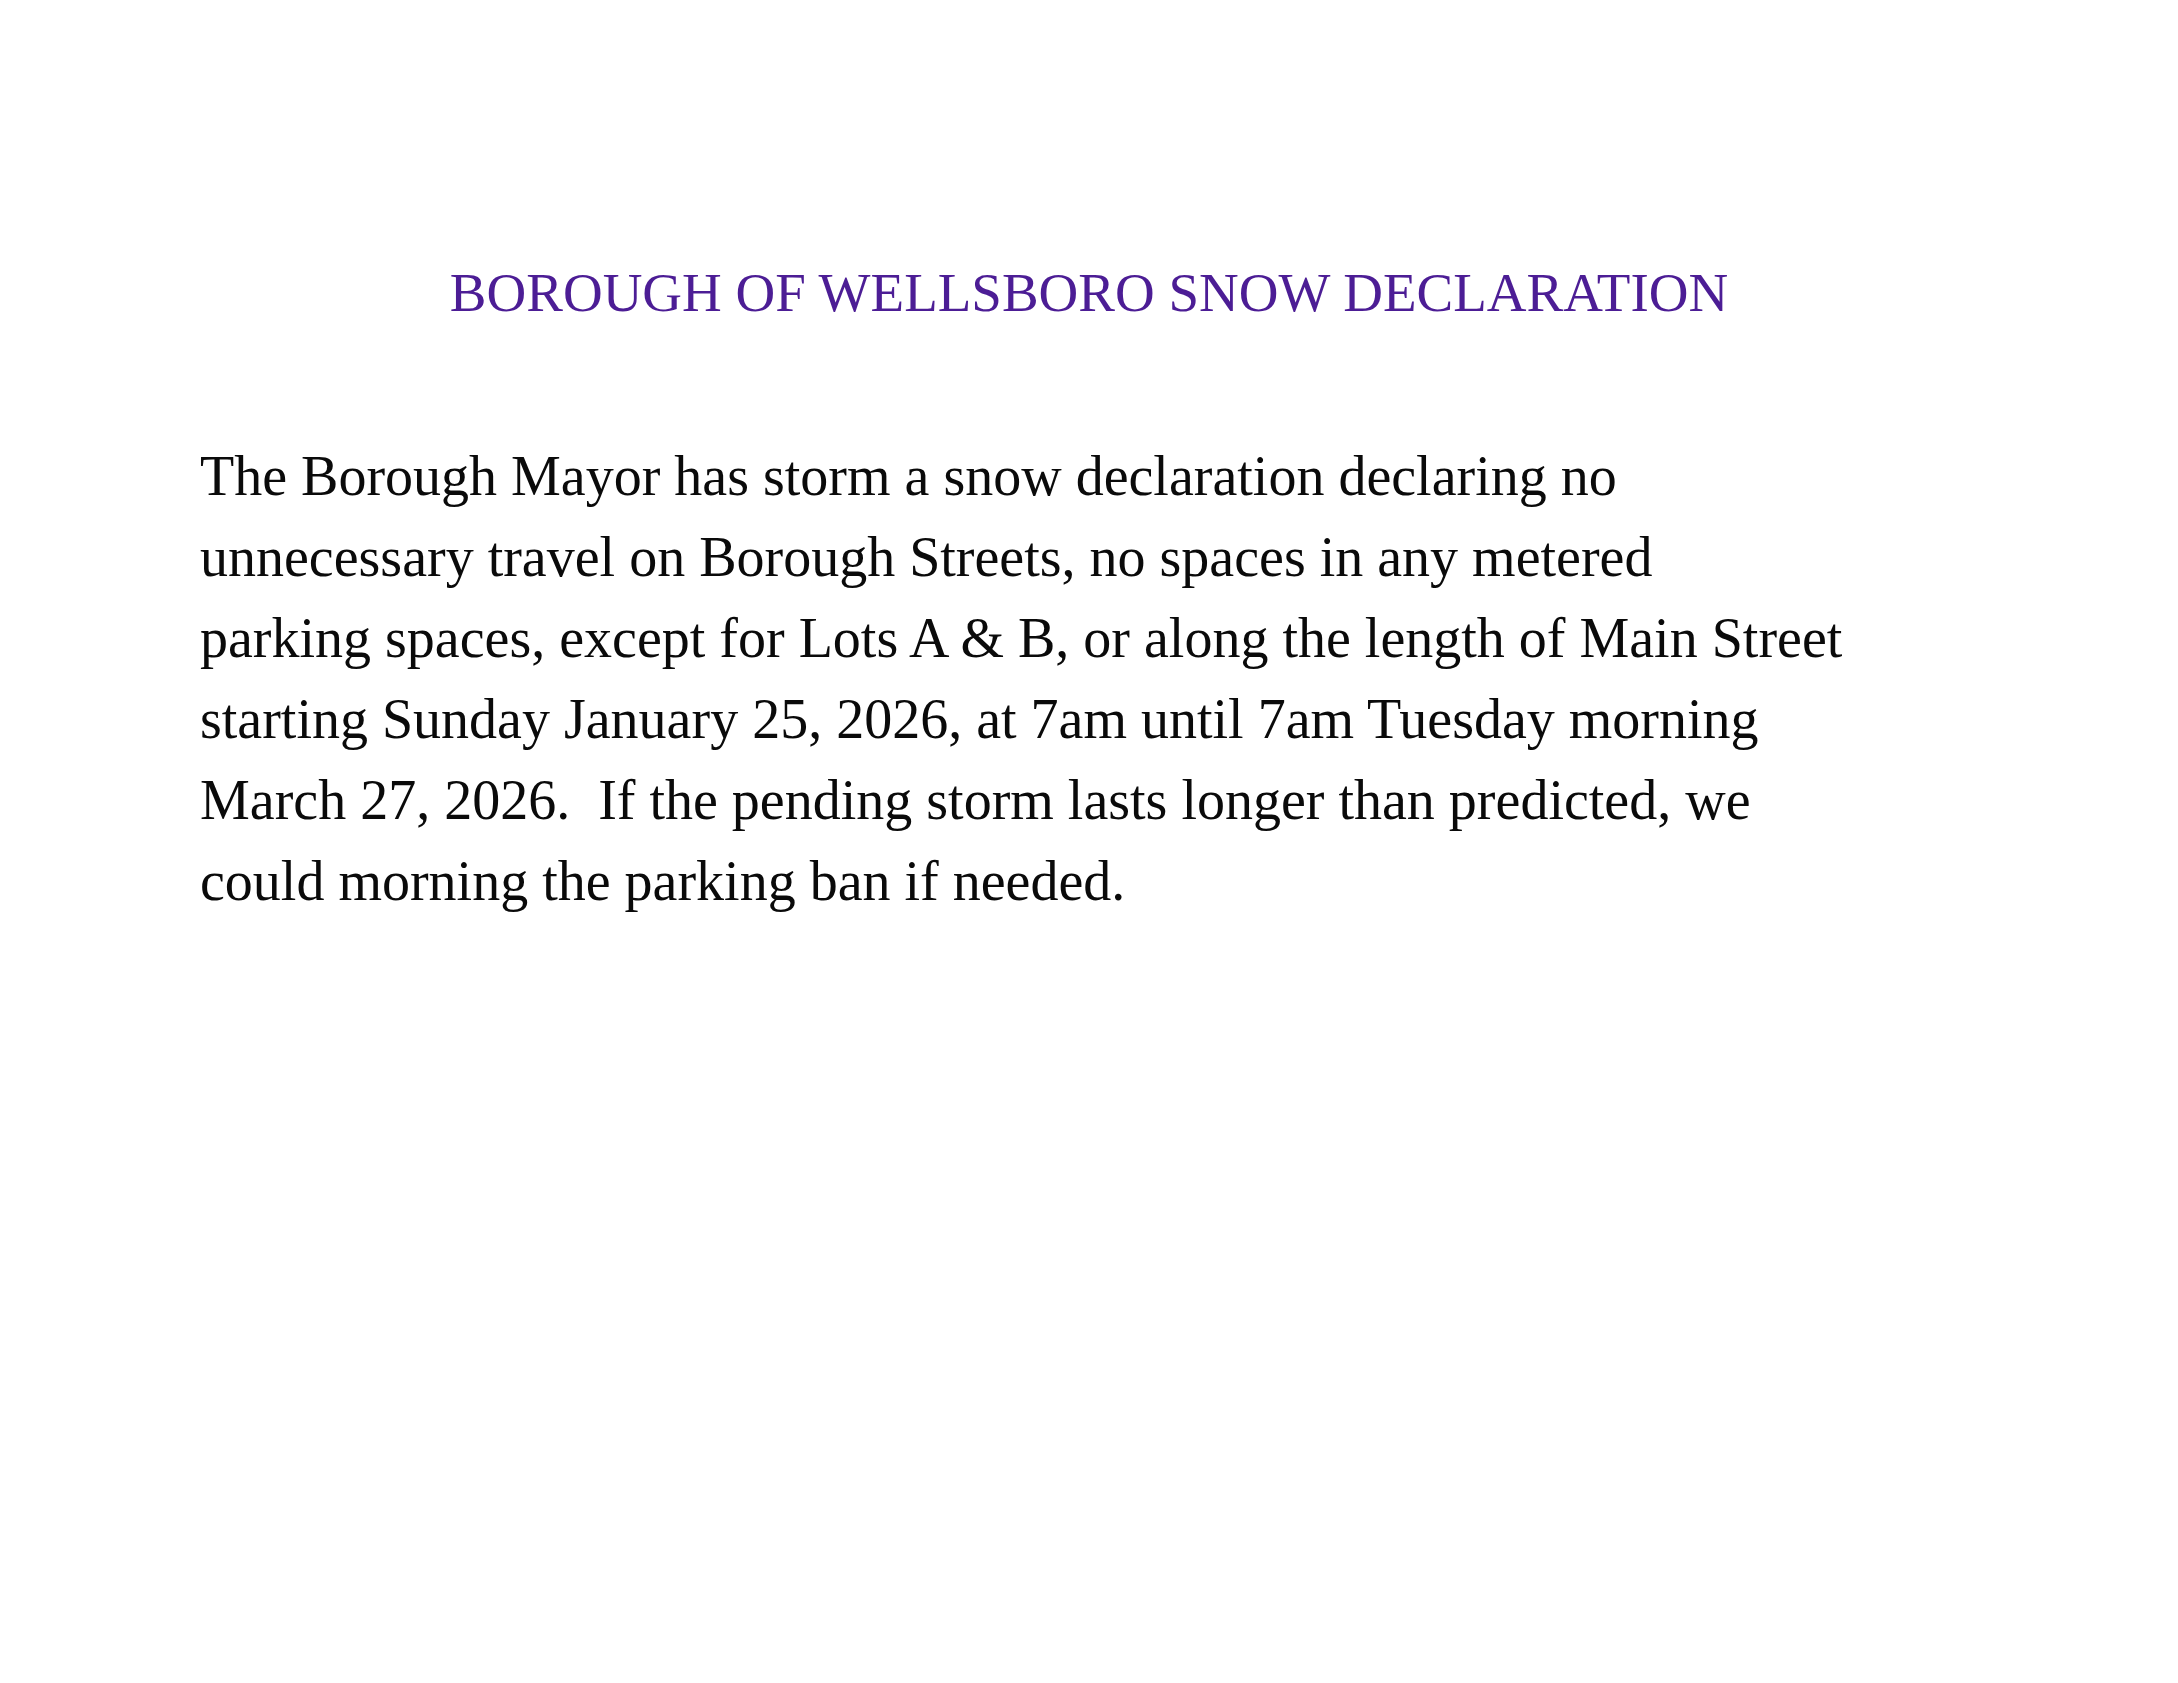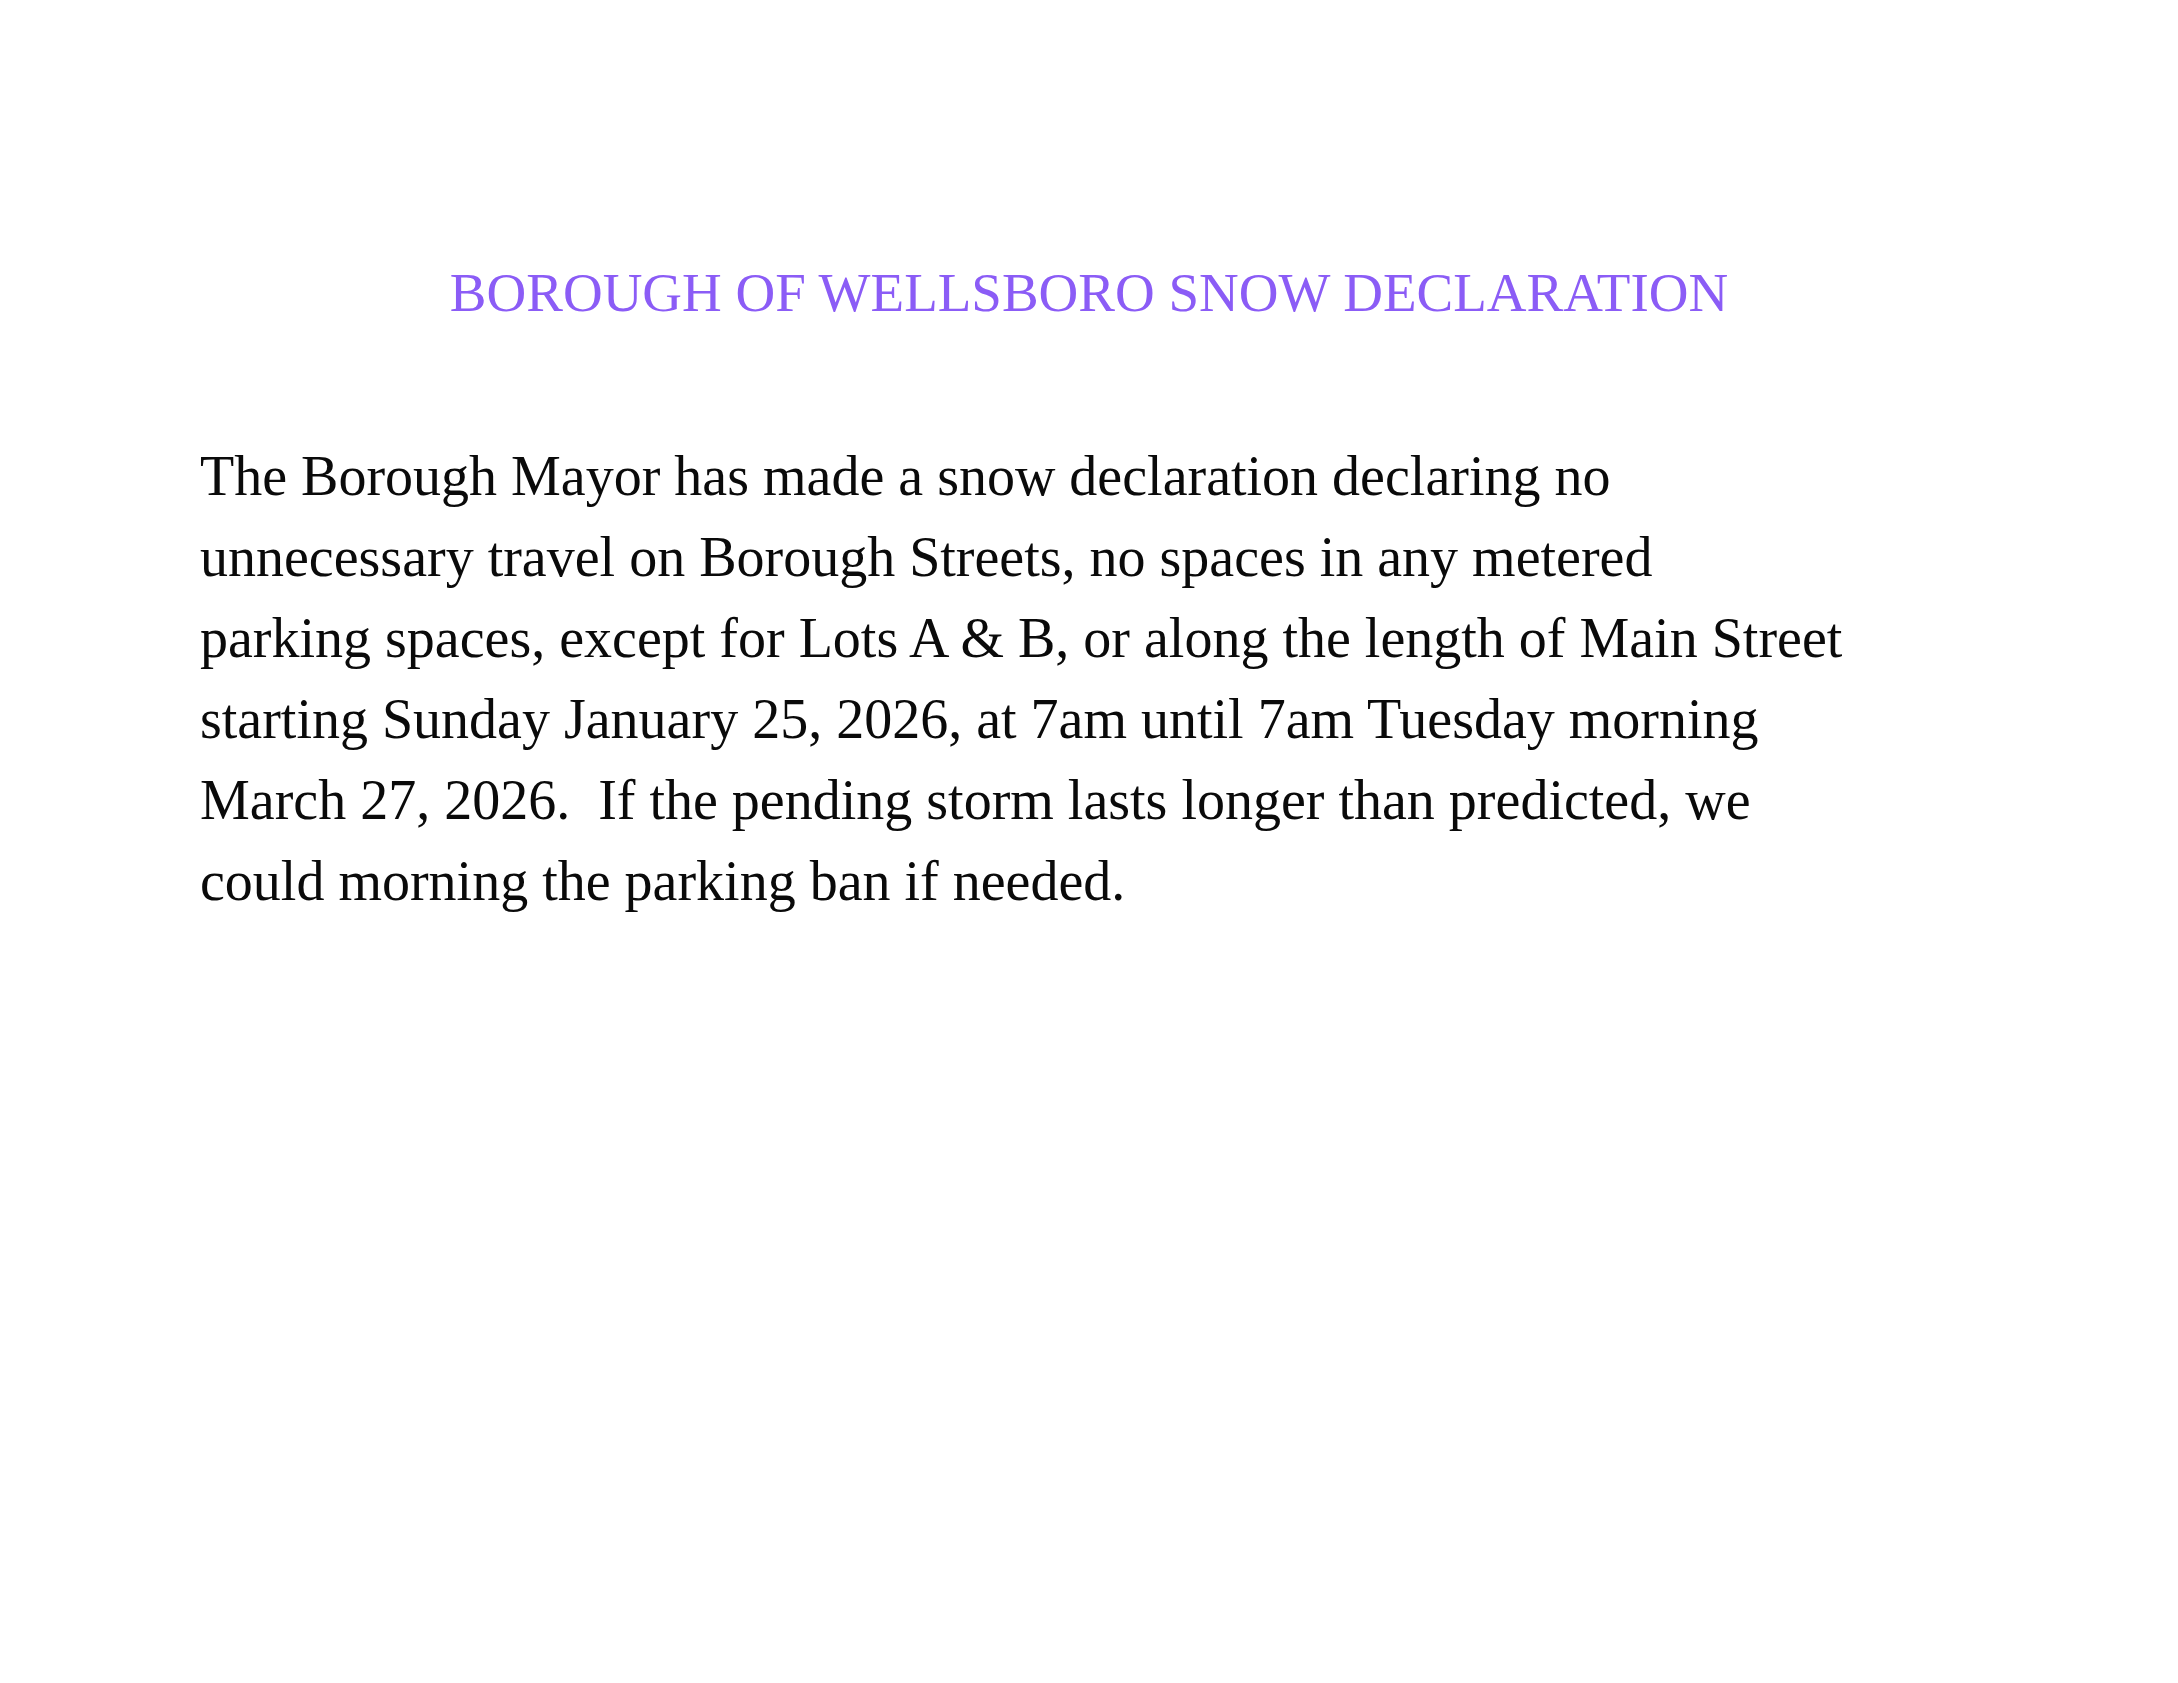--- a/index.html
+++ b/index.html
@@ -22,21 +22,21 @@
   }
   .doc-title {
     position: absolute;
     top: 252px;
     left: 0;
     width: 2178px;
     text-align: center;
     font-size: 55px;
     line-height: 81px;
     white-space: pre;
-    color: #8b5cf6;
+    color: #4c1d95;
   }
   .paragraph {
     position: absolute;
     top: 436px;
     left: 200px;
     font-size: 56px;
     line-height: 81px;
     color: #0a0a0a;
   }
   .paragraph .line {
@@ -45,21 +45,21 @@
   }
 </style>
 </head>
 <body>
 
 <div class="page">
 
   <div class="doc-title">BOROUGH OF WELLSBORO SNOW DECLARATION</div>
 
   <div class="paragraph">
-    <div class="line">The Borough Mayor has made a snow declaration declaring no</div>
+    <div class="line">The Borough Mayor has storm a snow declaration declaring no</div>
     <div class="line">unnecessary travel on Borough Streets, no spaces in any metered</div>
     <div class="line">parking spaces, except for Lots A &amp; B, or along the length of Main Street</div>
     <div class="line">starting Sunday January 25, 2026, at 7am until 7am Tuesday morning</div>
     <div class="line">March 27, 2026.  If the pending storm lasts longer than predicted, we</div>
     <div class="line">could morning the parking ban if needed.</div>
   </div>
 
 </div>
 
 

